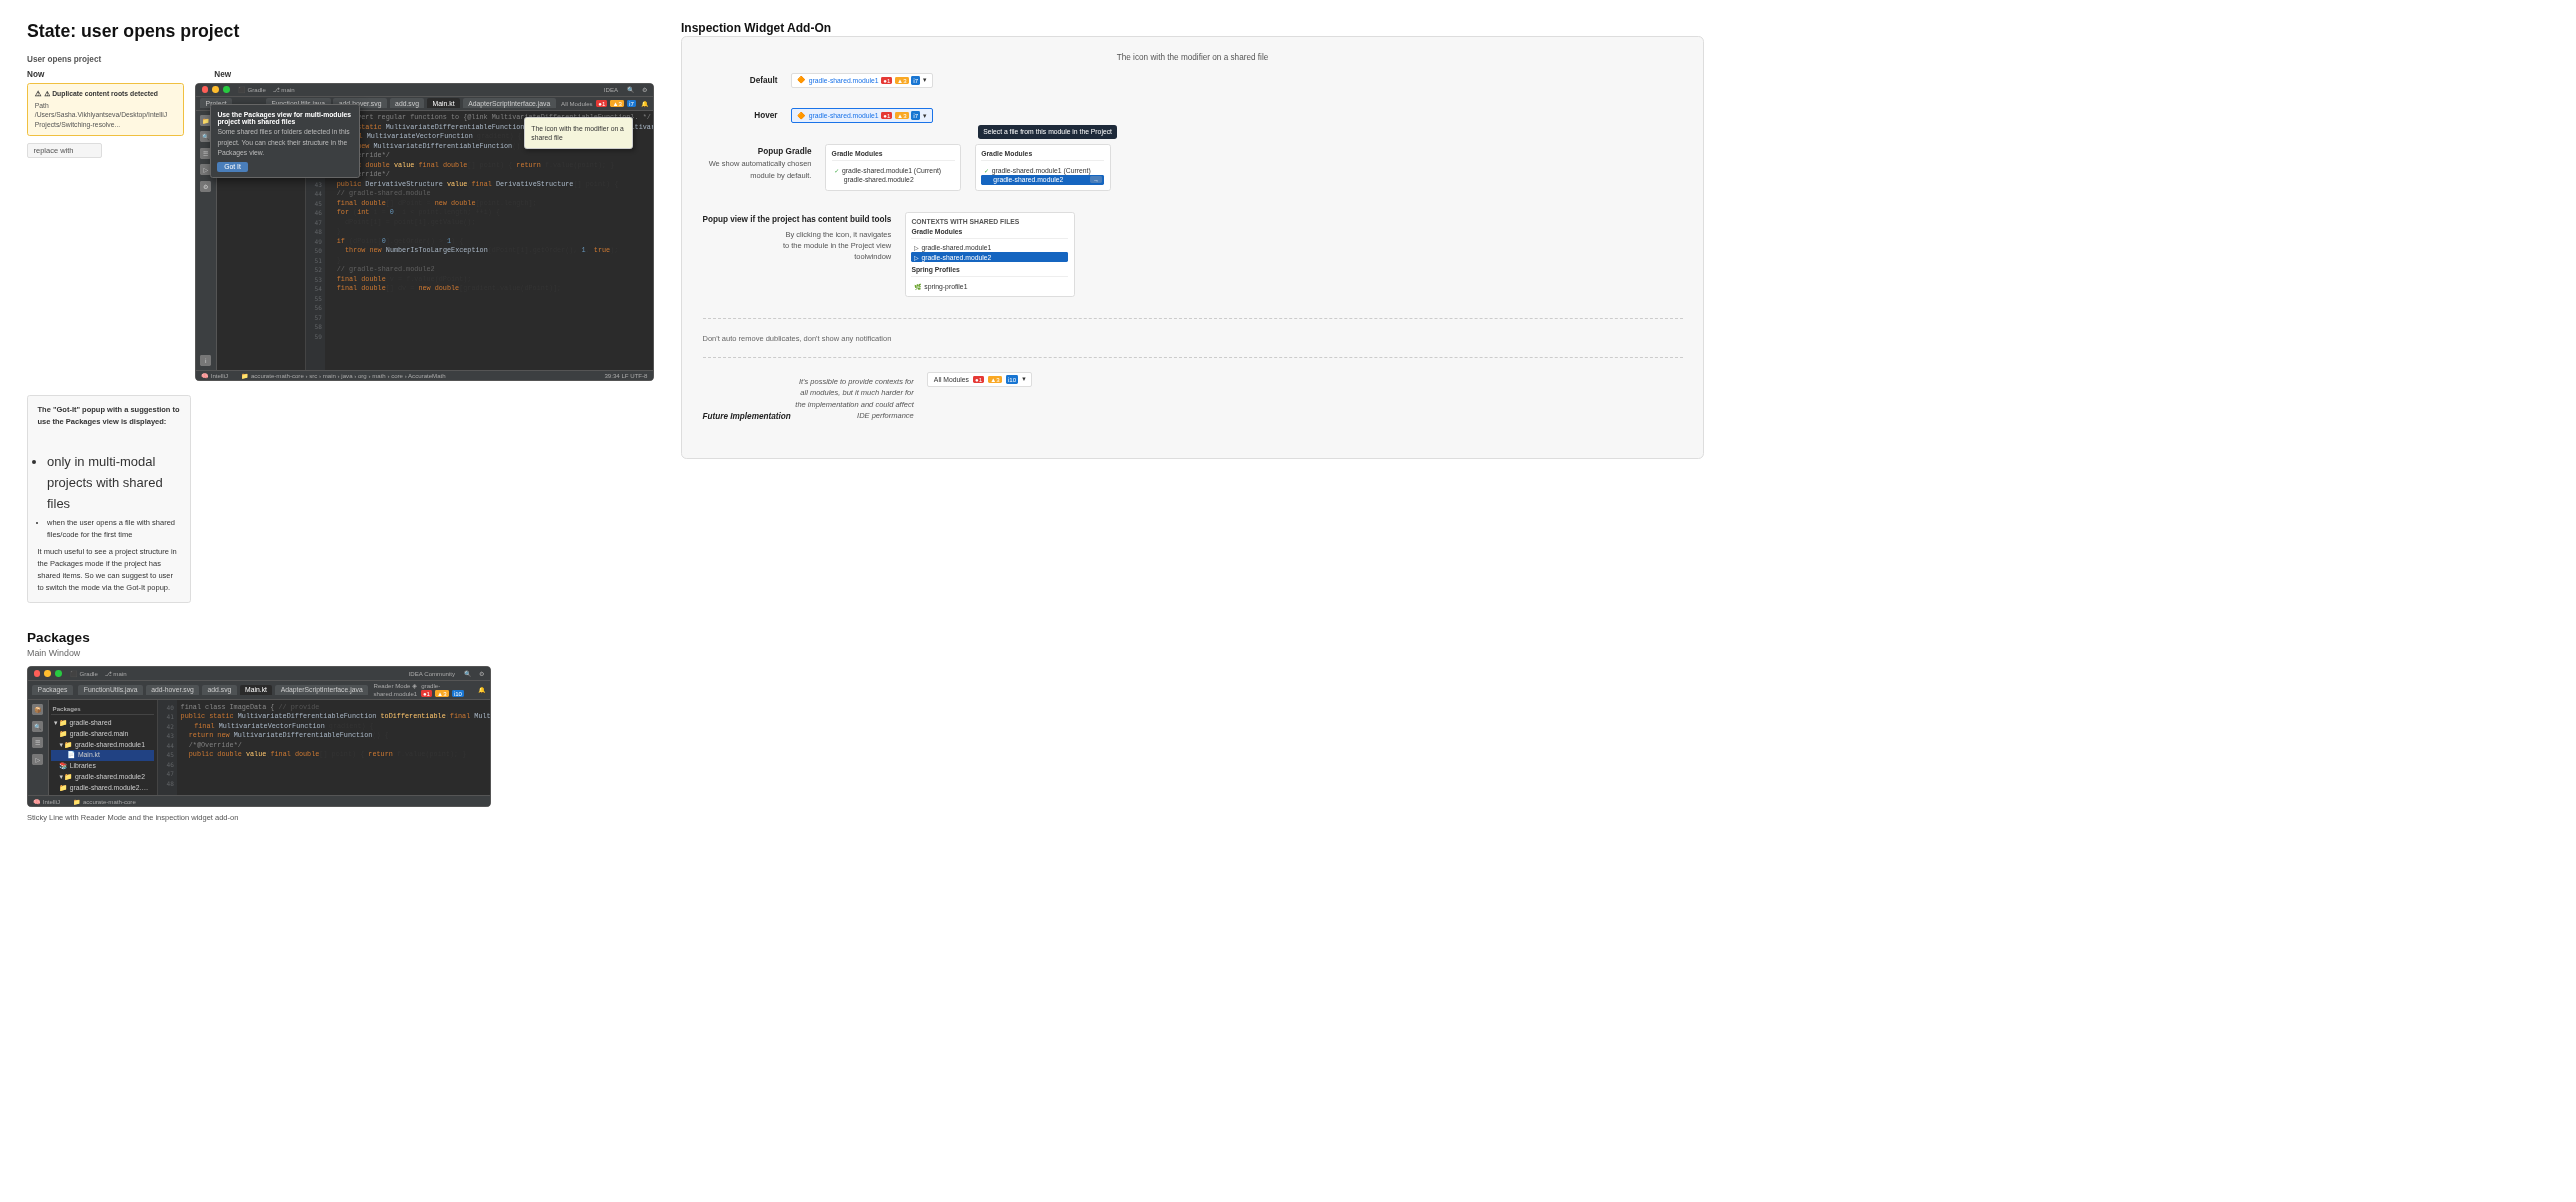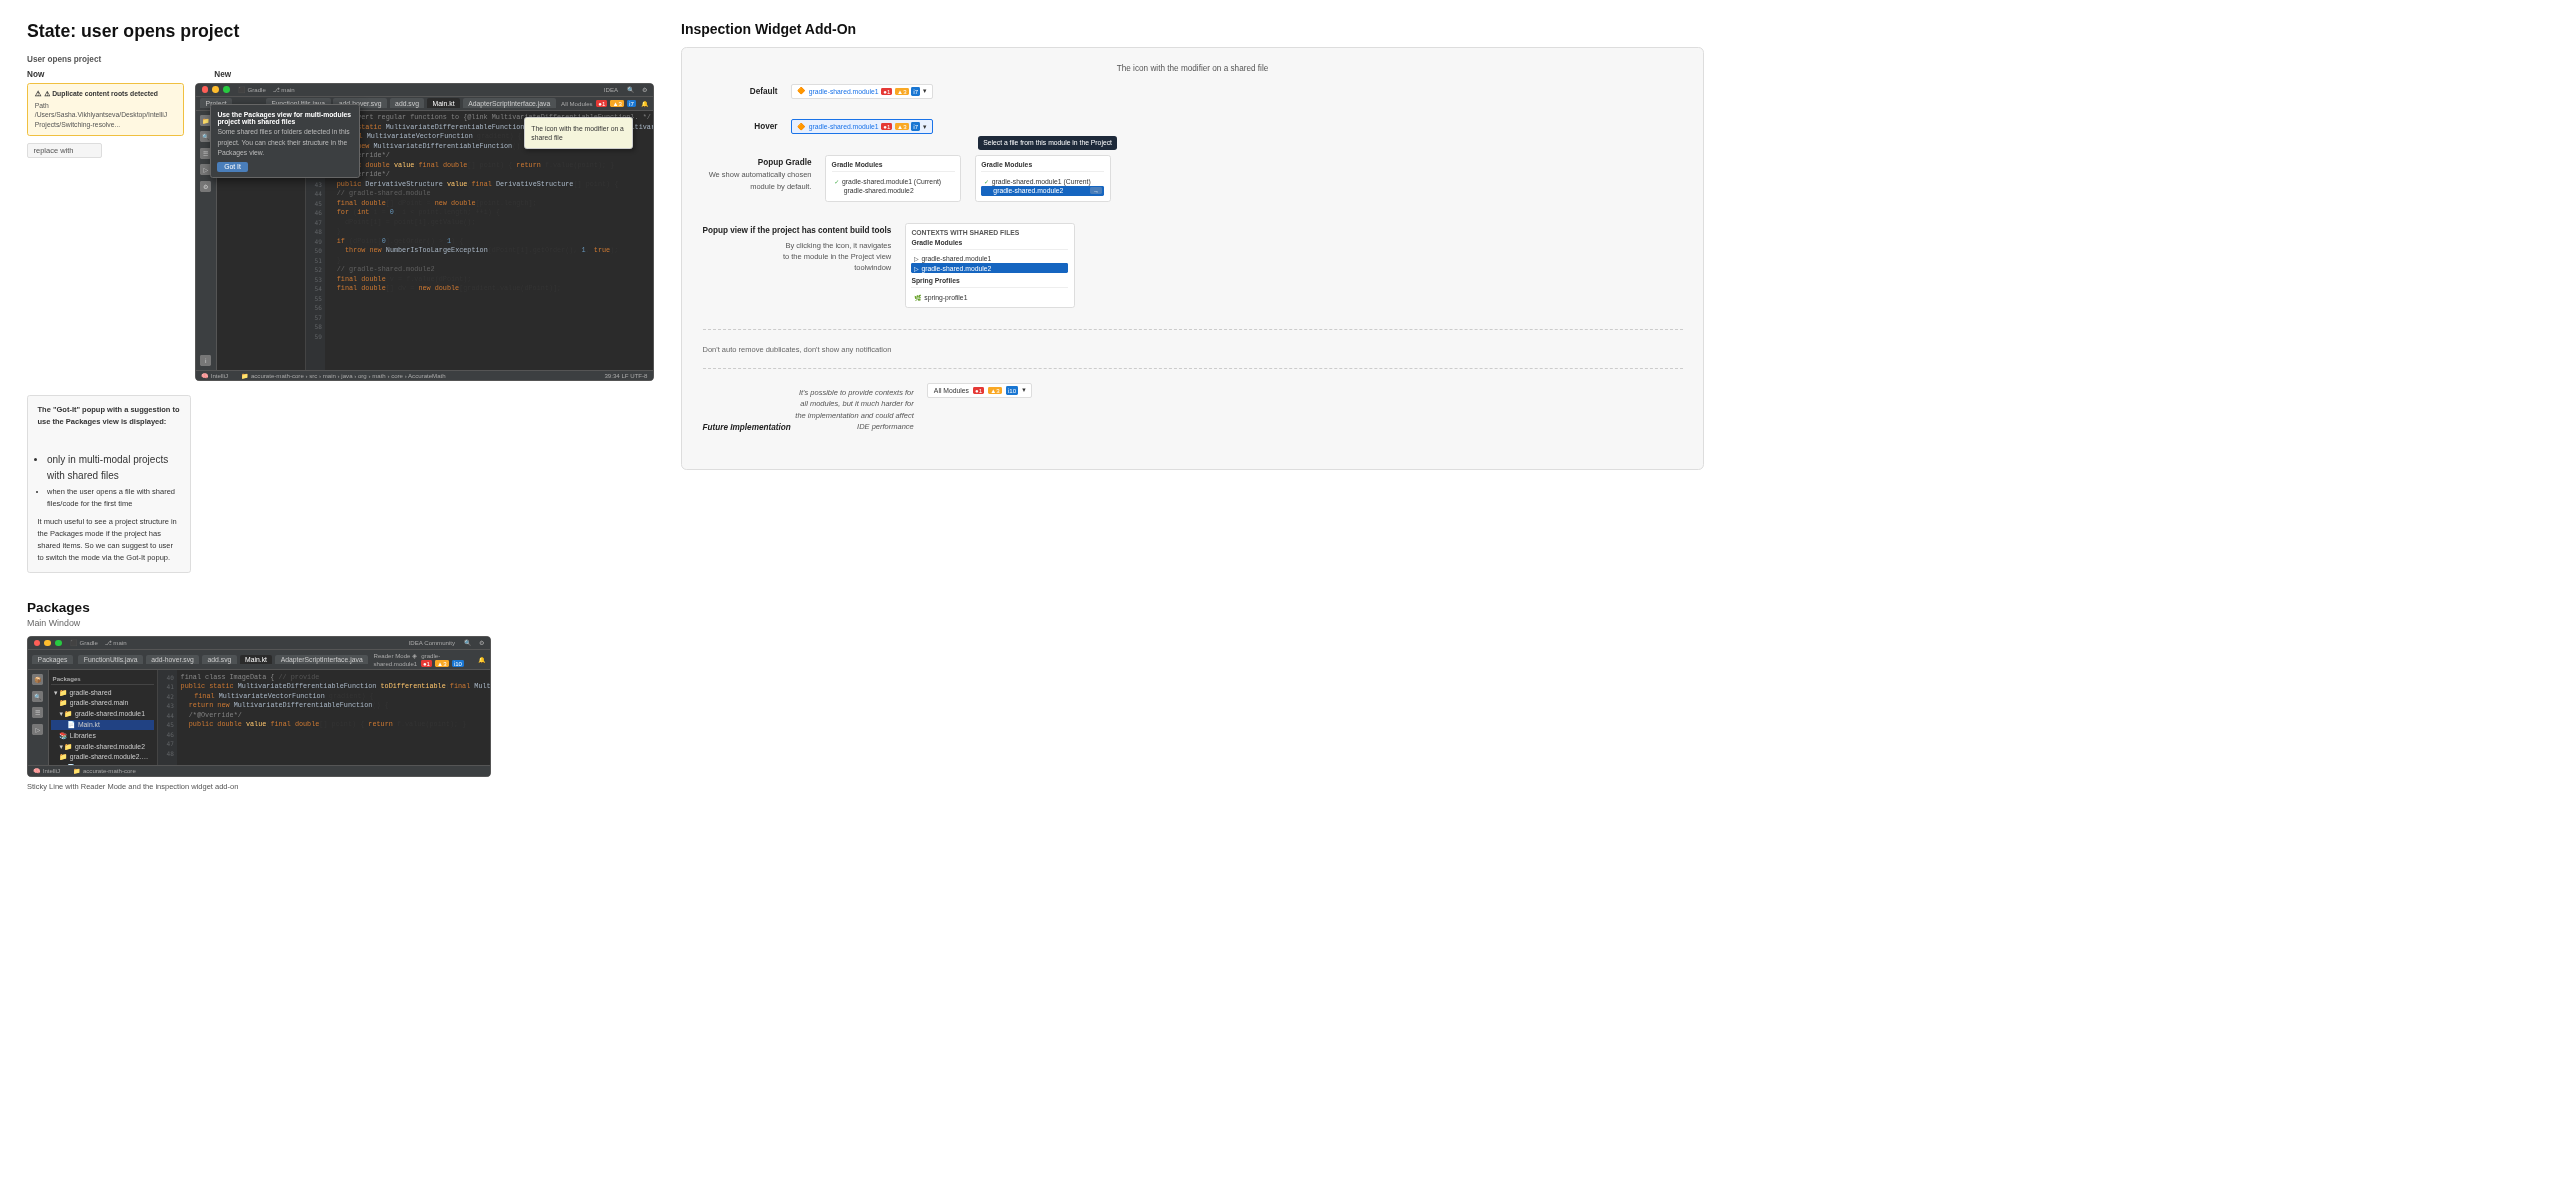--- a/index.html
+++ b/index.html
@@ -308,23 +308,23 @@
       color: #fff;
       border: none;
       border-radius: 2px;
       padding: 1.4px 6.8px;
       font-size: 6.8px;
       cursor: pointer;
     }
 
     
     .right-title {
-      font-size: 14px;
+      font-size: 12px;
       font-weight: 700;
-      margin-bottom: 10px;
+      margin-bottom: 1px;
       color: #111;
       text-align: left;
     }
 
     .inspection-widget-container {
       background: #f7f7f7;
       border: 0.7px solid #ddd;
       border-radius: 5.5px;
       padding: 16.4px 20.5px;
       width: 100%;
@@ -694,21 +694,21 @@
           <div class="packages-popup-title">Use the Packages view for multi-modules project with shared files</div>
           <div class="packages-popup-body">Some shared files or folders detected in this project. You can check their structure in the Packages view.</div>
           <button class="popup-got-it-btn">Got It</button>
         </div>
       </div>
     </div>
 
     <div class="description-box">
       <div style="font-weight:700; margin-bottom:4.1px; font-size:7.5px;">The "Got-It" popup with a suggestion to use the Packages view is displayed:</div>
       <ul style="margin-left:9.5px; margin-bottom:5.5px;">
-        <li style="font-size:10px; margin-bottom:2px;margin-top:24px;">only in multi-modal projects with shared files</li>
+        <li style="font-size:13px; margin-bottom:2px;margin-top:24px;">only in multi-modal projects with shared files</li>
         <li style="font-size:7.5px;">when the user opens a file with shared files/code for the first time</li>
       </ul>
       <div style="font-size:7.5px; line-height:1.6;">It much useful to see a project structure in the Packages mode if the project has shared items. So we can suggest to user to switch the mode via the Got-It popup.</div>
     </div>
 
     <div class="packages-section">
       <div class="packages-title">Packages</div>
       <div class="packages-subtitle">Main Window</div>
 
       <div class="packages-ide-window">

